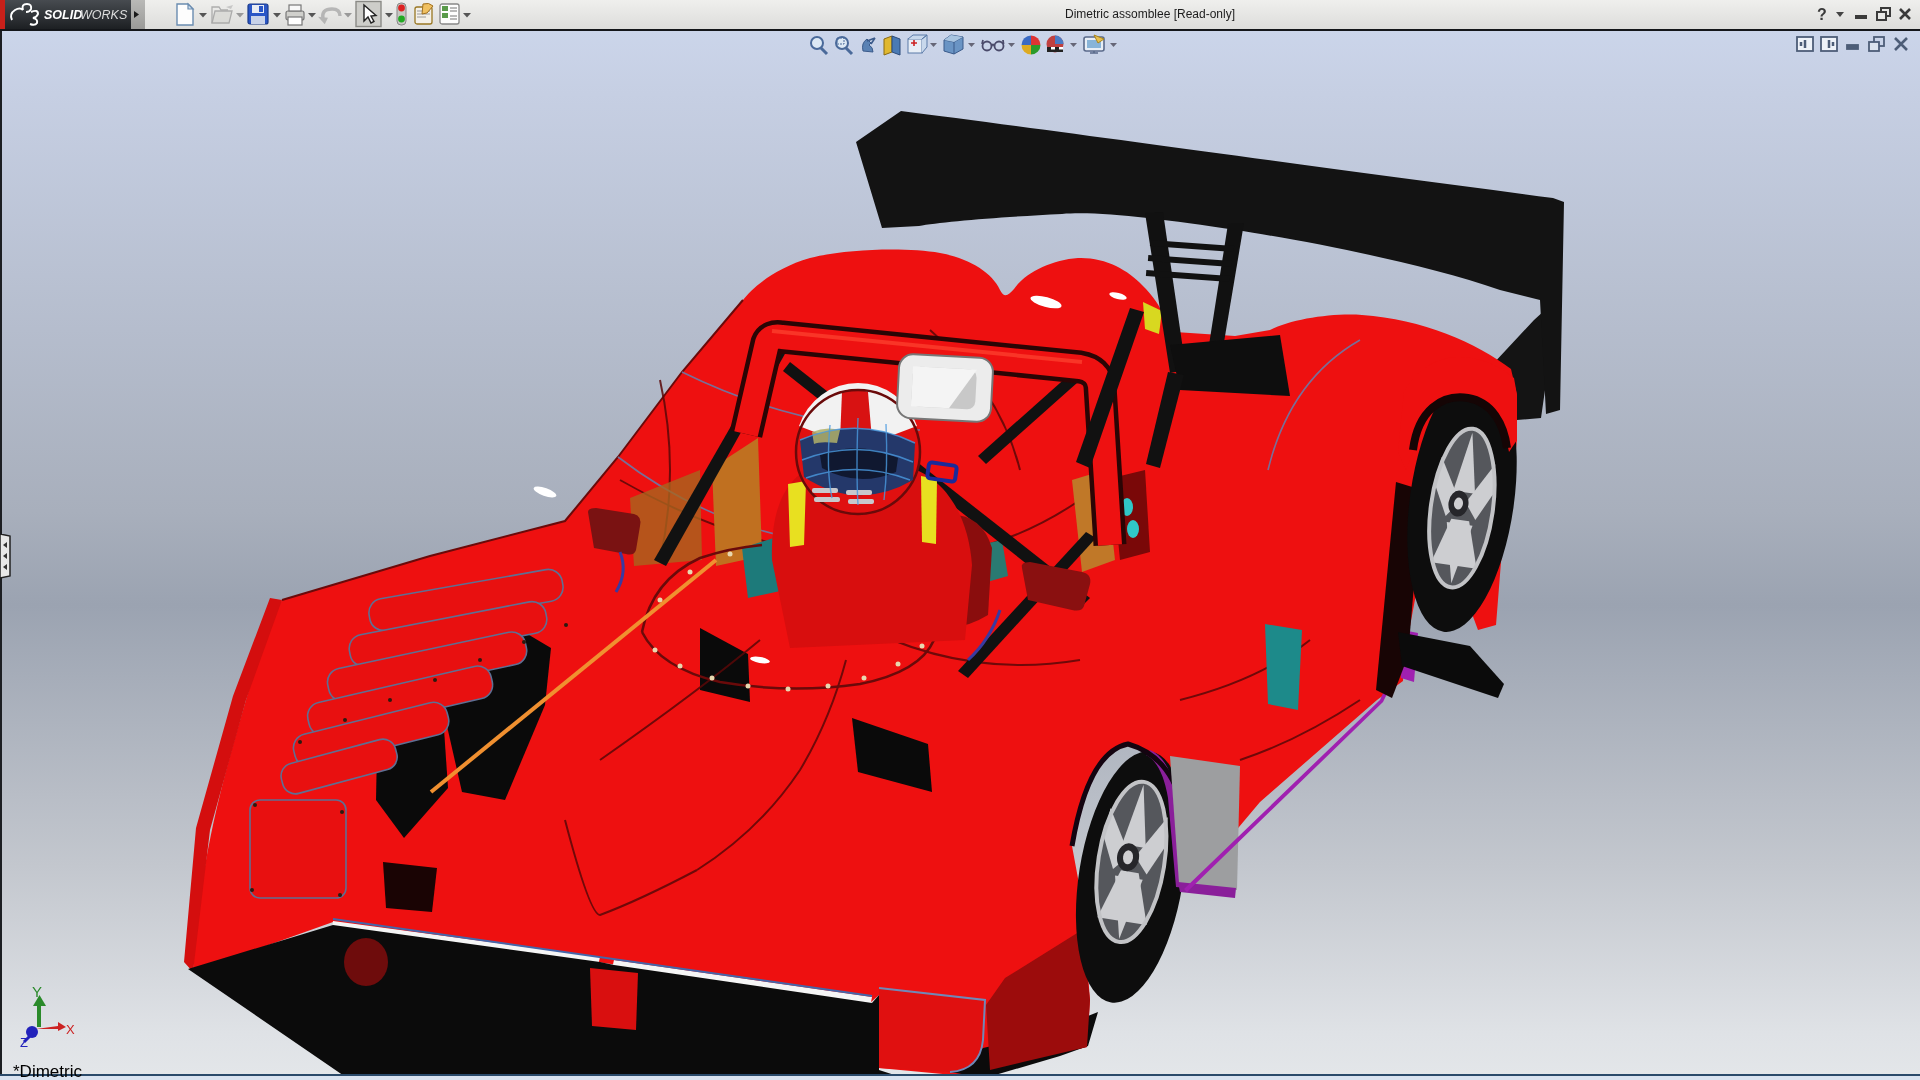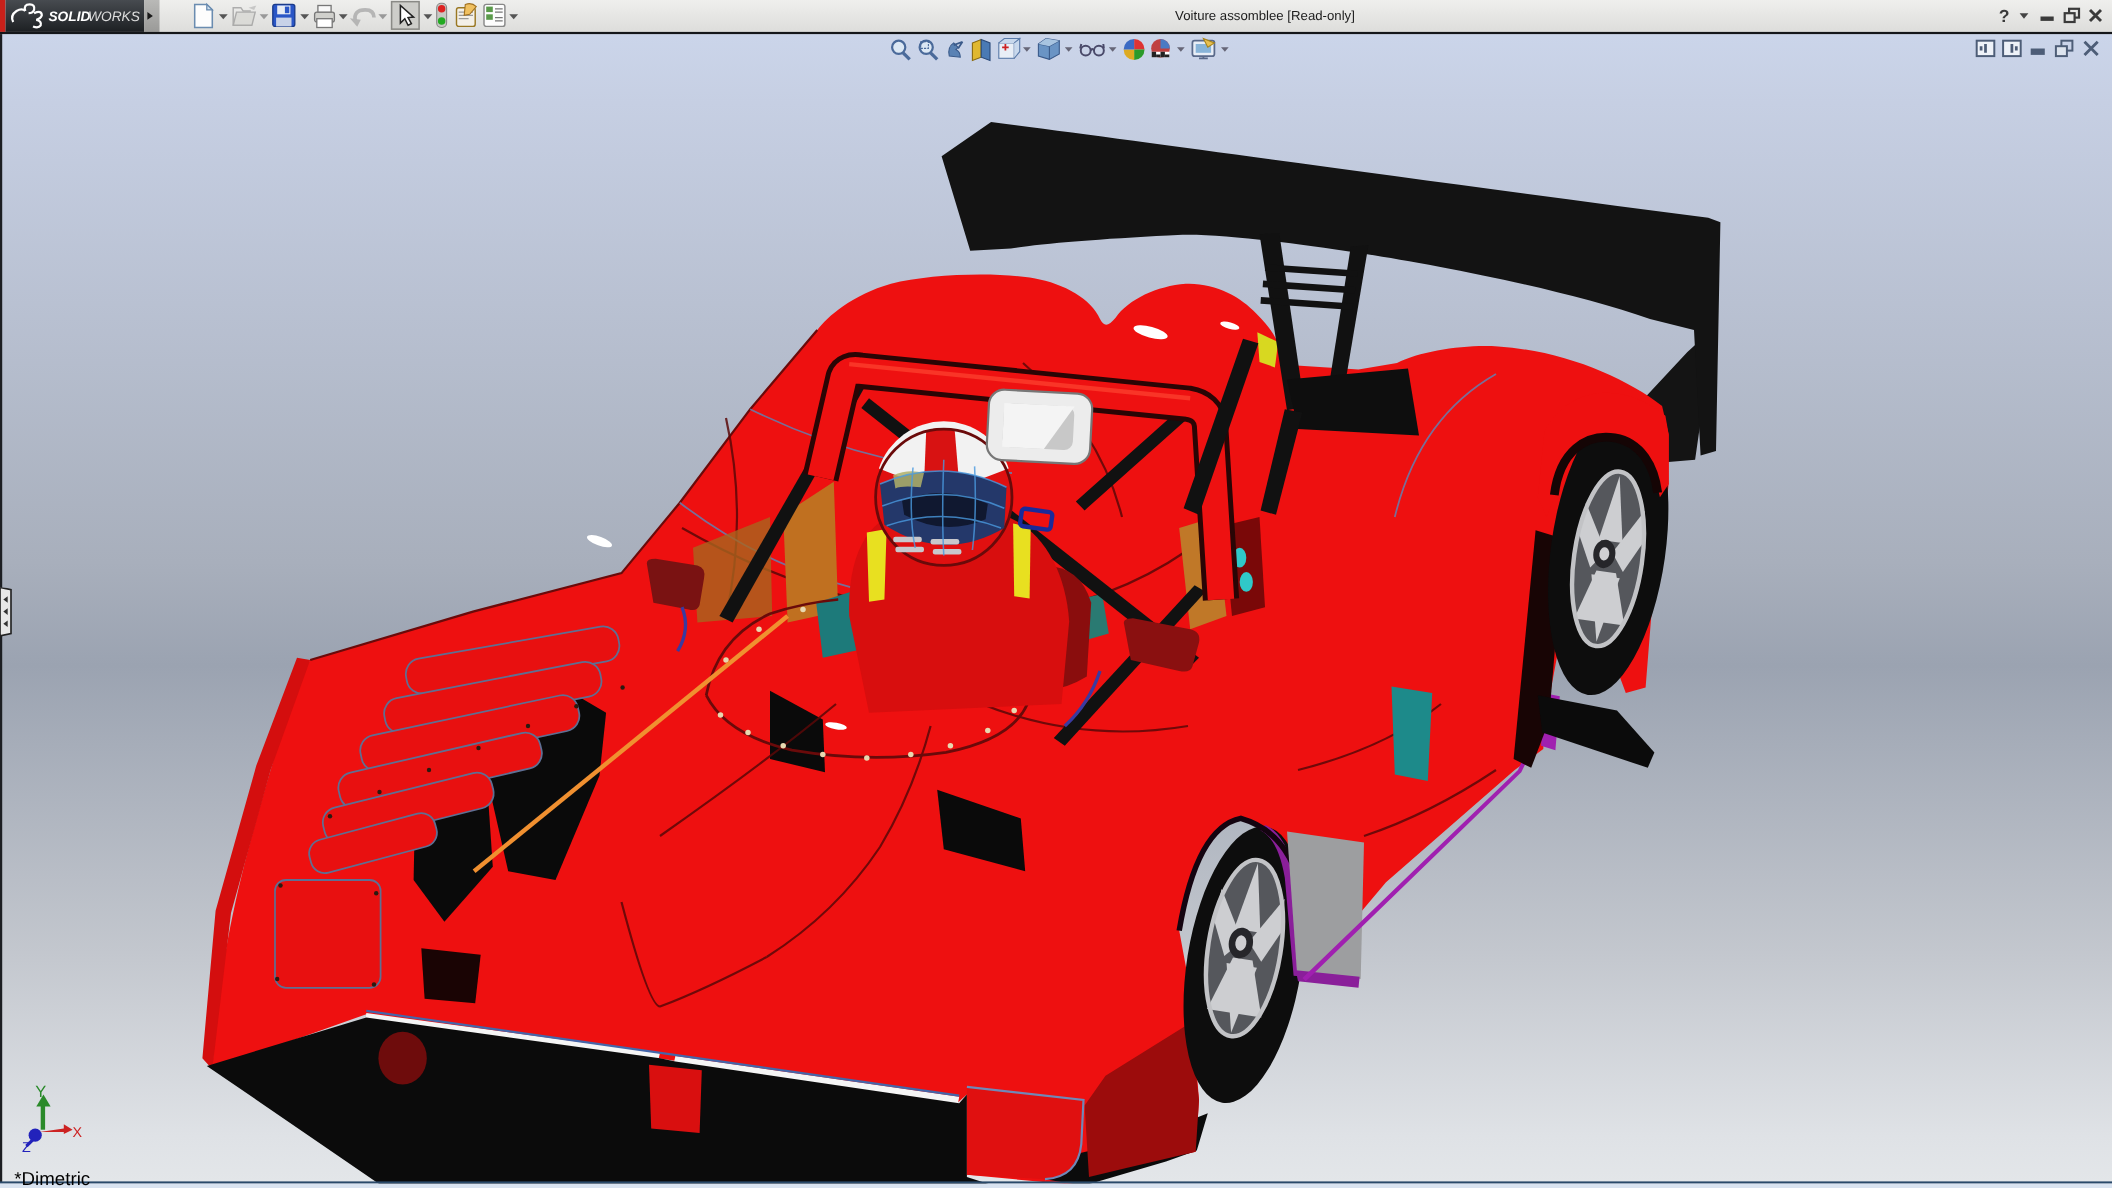--- a/index.html
+++ b/index.html
@@ -259,21 +259,21 @@
 <path d="M36,1029 L58,1026 L58,1022 L66,1027 L58,1031 L58,1029 Z" fill="#cc2222"></path>
 <text x="66" y="1034" font-size="13" fill="#cc2222" font-family="Liberation Sans">X</text>
 <path d="M30,1036 L24,1042" stroke="#2222bb" stroke-width="3"></path>
 <text x="20" y="1047" font-size="13" fill="#2222bb" font-family="Liberation Sans">Z</text>
 </g>
 </svg>
 <div id="titlebar"></div>
 <div id="redstripe"></div>
 <div id="logopanel"></div>
 <div id="logosep"></div>
-<div id="titletext">Voiture assomblee [Read-only]</div>
+<div id="titletext">Dimetric assomblee [Read-only]</div>
 <div id="topline"></div>
 <div id="botline"></div>
 <div id="statusbar"></div>
 <div id="dimetric">*Dimetric</div>
 
 <svg width="520" height="29" viewBox="0 0 520 29" style="left:0;top:0">
 
   <g stroke="#fff" fill="none" stroke-width="2">
     <path d="M12,20 Q9,14 15,10 Q20,7 23,10 M23,10 Q21,4 27,4 Q32,4 31,9 Q30,12 26,12"></path>
     <path d="M31,12 Q38,9 38,14 Q37,17 33,18 Q38,19 37,23 Q35,26 30,24"></path>

